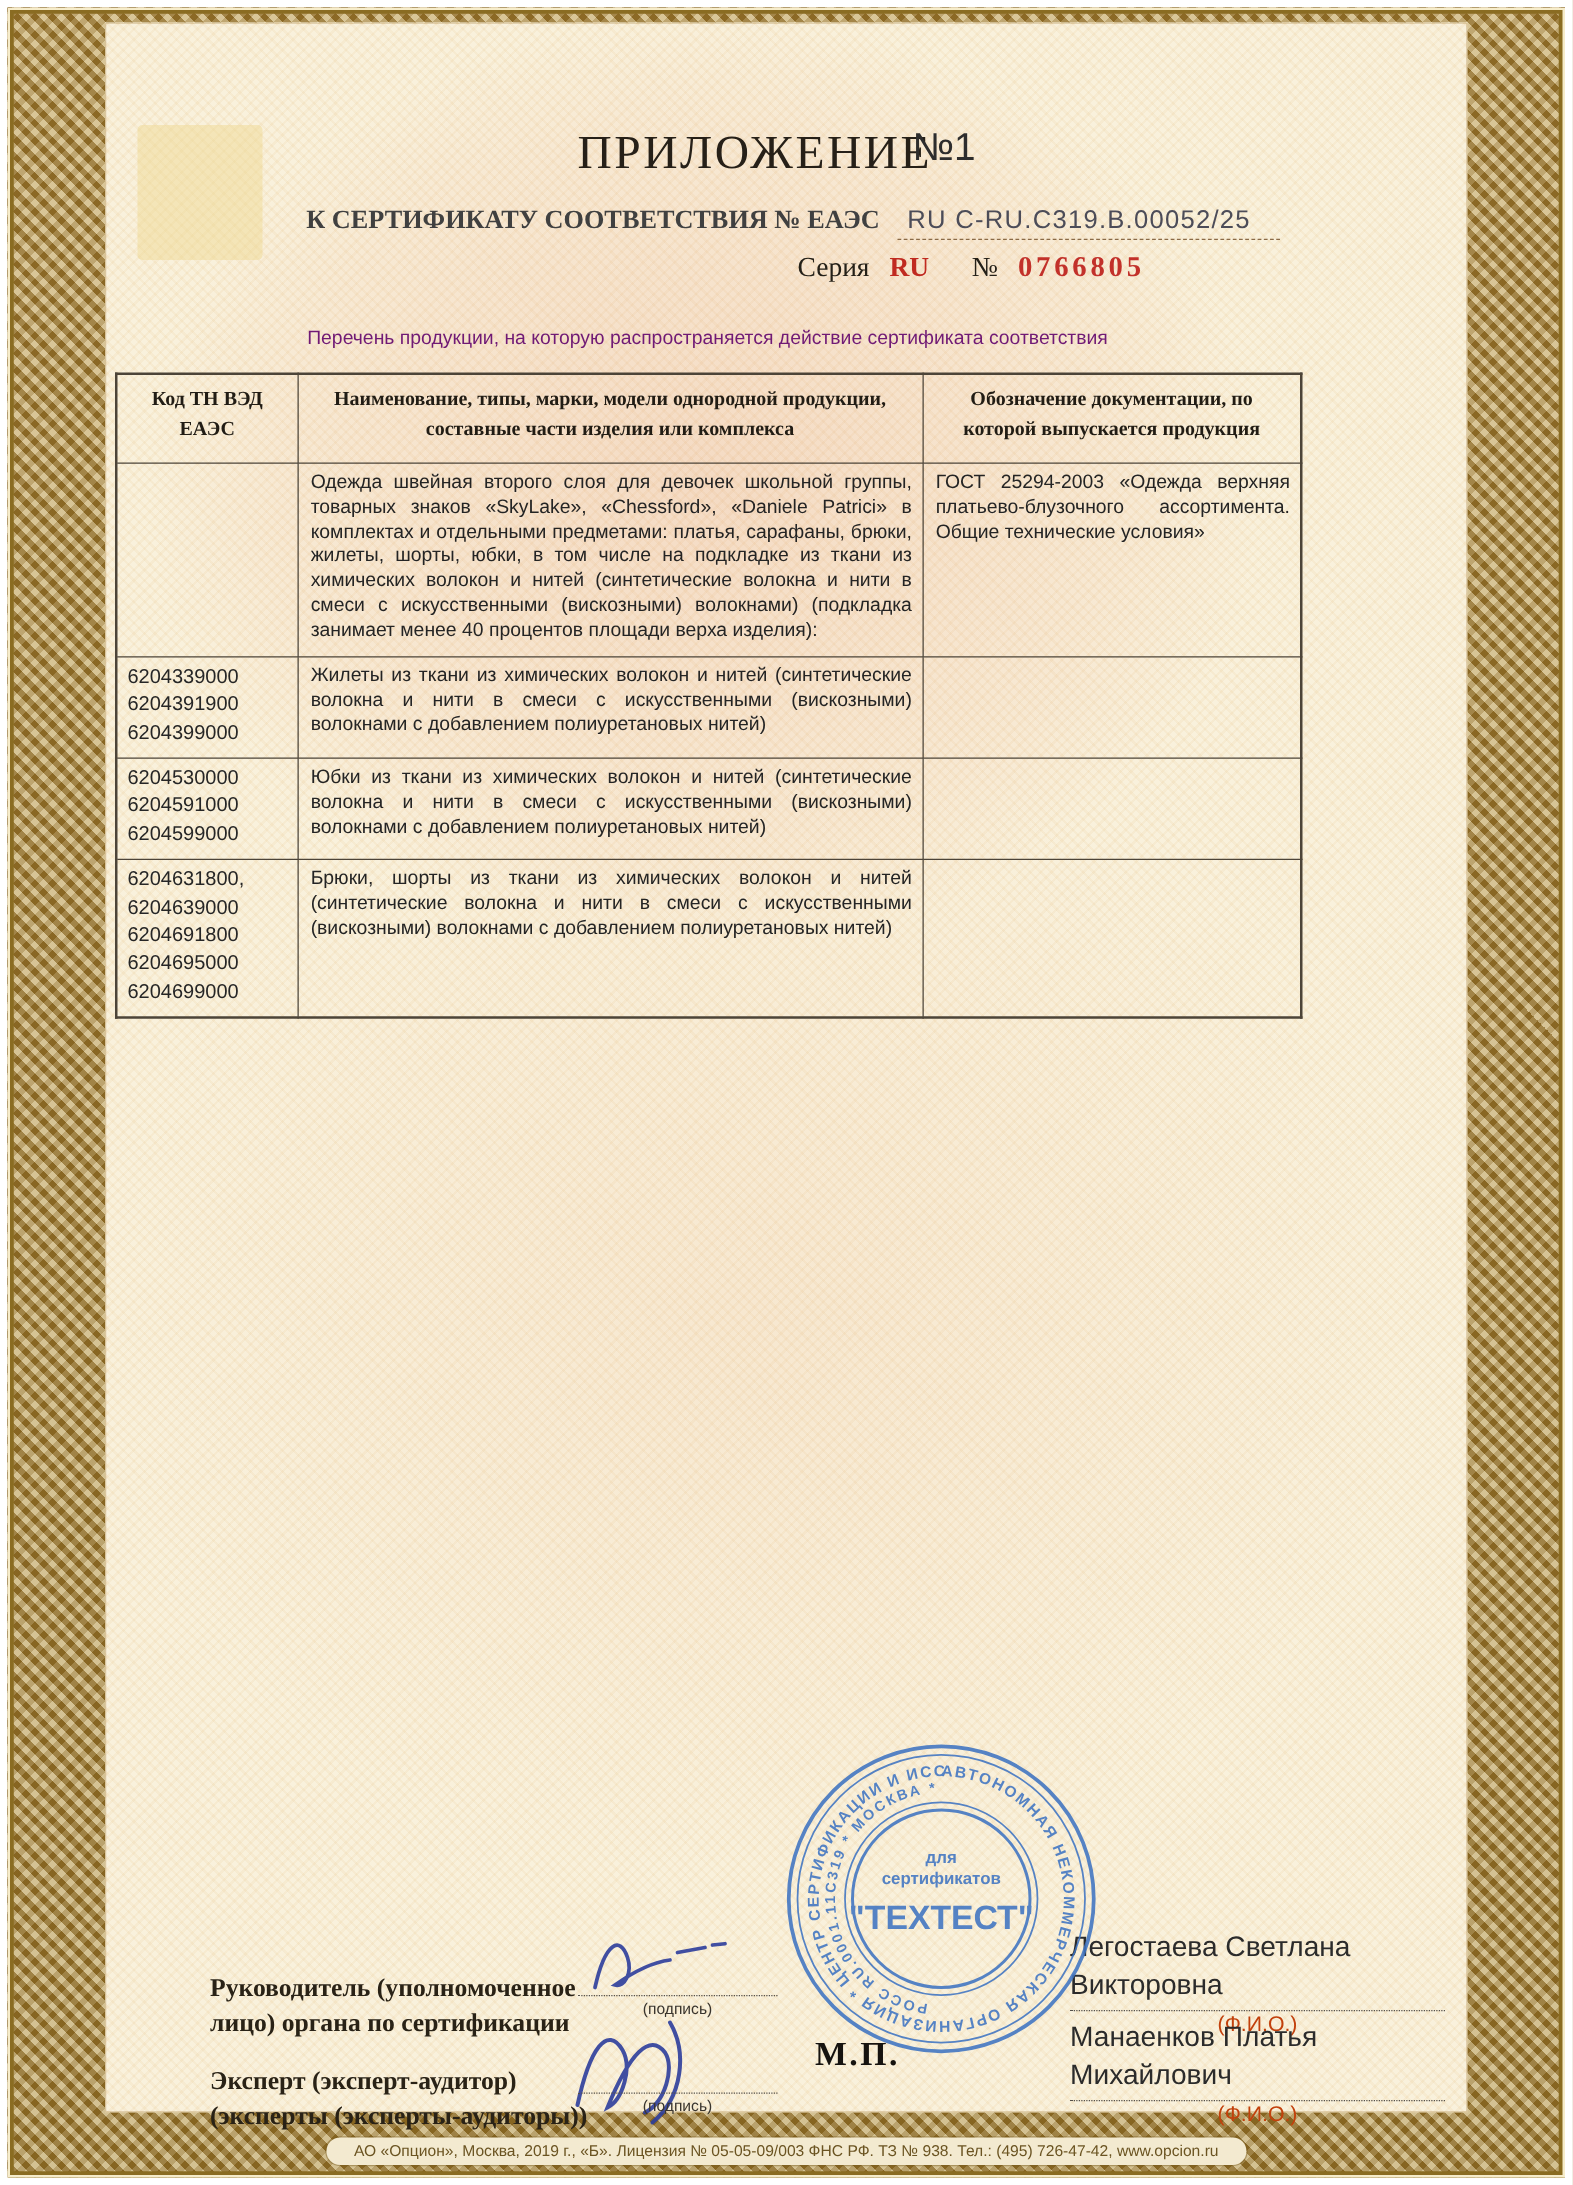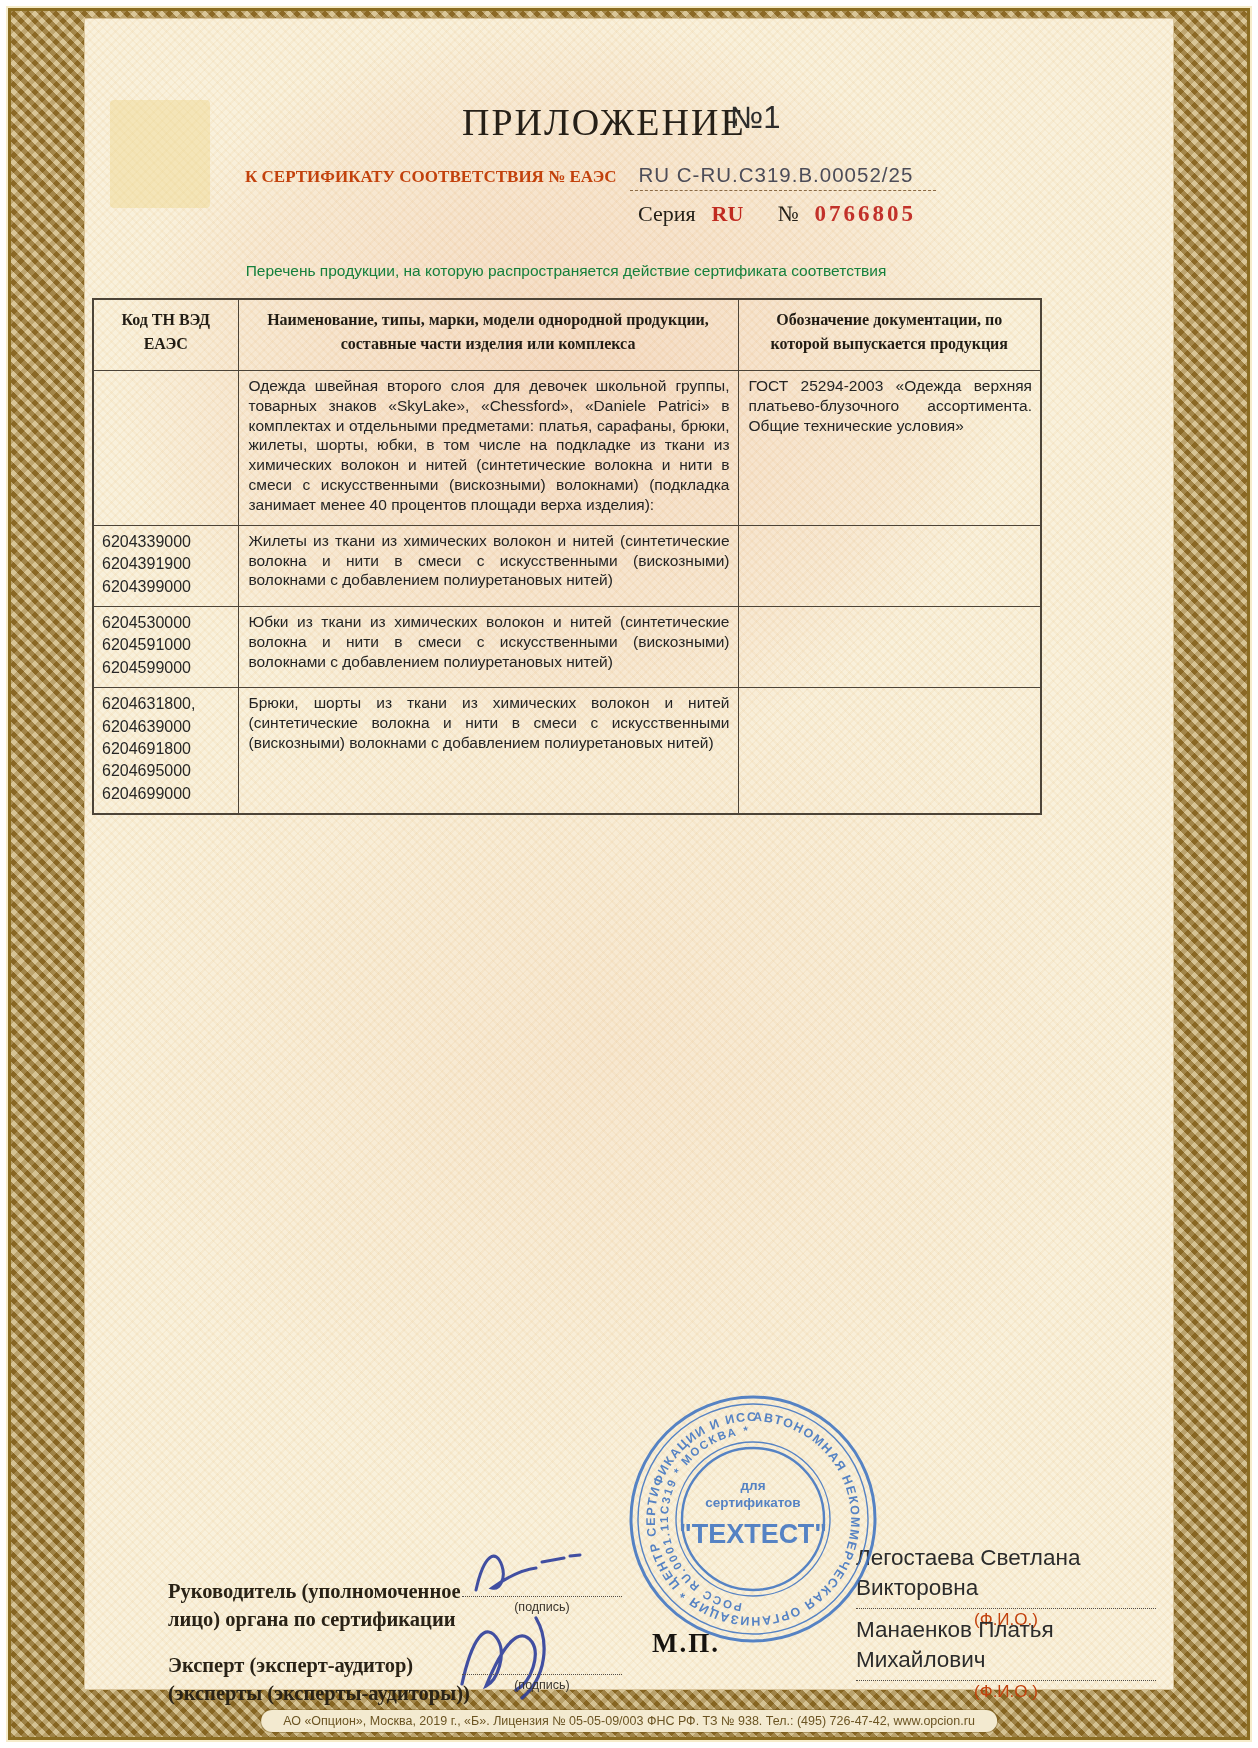--- a/index.html
+++ b/index.html
@@ -28,30 +28,30 @@
     background:#f7edca;border-radius:12px;box-shadow:0 0 0 2px #7c6418;padding:3px;box-sizing:border-box;}
   .banner-inner{height:100%;border-radius:9px;background:linear-gradient(180deg,#8d711f,#6d5611);
     border:2px solid #e9dcaa;box-sizing:border-box;display:flex;align-items:center;justify-content:center;}
   .banner-text{color:#faf6e8;font-size:37px;font-weight:bold;letter-spacing:2px;
     text-shadow:1.5px 1.5px 0 #4a3a0c;white-space:nowrap;transform:scaleY(1.08);}
   
   .title{position:absolute;top:100px;left:430px;font-family:"Liberation Serif",serif;
     font-weight:normal;font-size:38px;letter-spacing:2px;color:#262018;margin-left:32px;}
   .annex-no{position:absolute;top:100px;left:730px;font-size:31px;color:#2d2d2d;}
   .subtitle-row{position:absolute;top:163px;left:245px;display:flex;align-items:baseline;gap:14px;}
-  .subtitle{font-family:"Liberation Serif",serif;font-weight:bold;font-size:17px;color:#c2410c;}
+  .subtitle{font-family:"Liberation Serif",serif;font-weight:bold;font-size:21px;color:#404040;}
   .cert-no{font-size:20.5px;color:#4c4c58;letter-spacing:1px;border-bottom:1px dashed #8a6a46;
     padding:0 8px 3px 8px;min-width:290px;}
   .series-row{position:absolute;top:201px;left:638px;display:flex;align-items:baseline;gap:16px;
     font-family:"Liberation Serif",serif;font-size:22px;color:#242018;}
   .series-value{color:#c02a20;font-weight:bold;}
   .blank-no{color:#c2312a;font-weight:bold;letter-spacing:3px;font-size:23px;}
   .num-sign{margin-left:18px;}
   .intro{position:absolute;top:262px;left:92px;width:948px;text-align:center;
-    font-size:15.5px;color:#15803d;}
+    font-size:15.5px;color:#701a75;}
   
   .tbl{position:absolute;top:298px;left:92px;width:948px;border-collapse:collapse;
     table-layout:fixed;}
   .tbl col.c1{width:145px}.tbl col.c2{width:500px}.tbl col.c3{width:303px}
   .tbl th,.tbl td{border:1px solid #4c4438;vertical-align:top;}
   .tbl th{font-family:"Liberation Serif",serif;font-size:16px;font-weight:bold;color:#211c14;
     text-align:center;padding:8px 10px 14px 10px;line-height:1.5;white-space:pre-line;}
   .tbl{border:2px solid #4c4438;}
   .codes{font-size:16px;line-height:1.4;color:#262626;padding:5px 6px 8px 8px;white-space:pre-line;}
   .nametxt{font-size:15.5px;line-height:1.28;color:#242424;padding:5px 8px 10px 10px;

